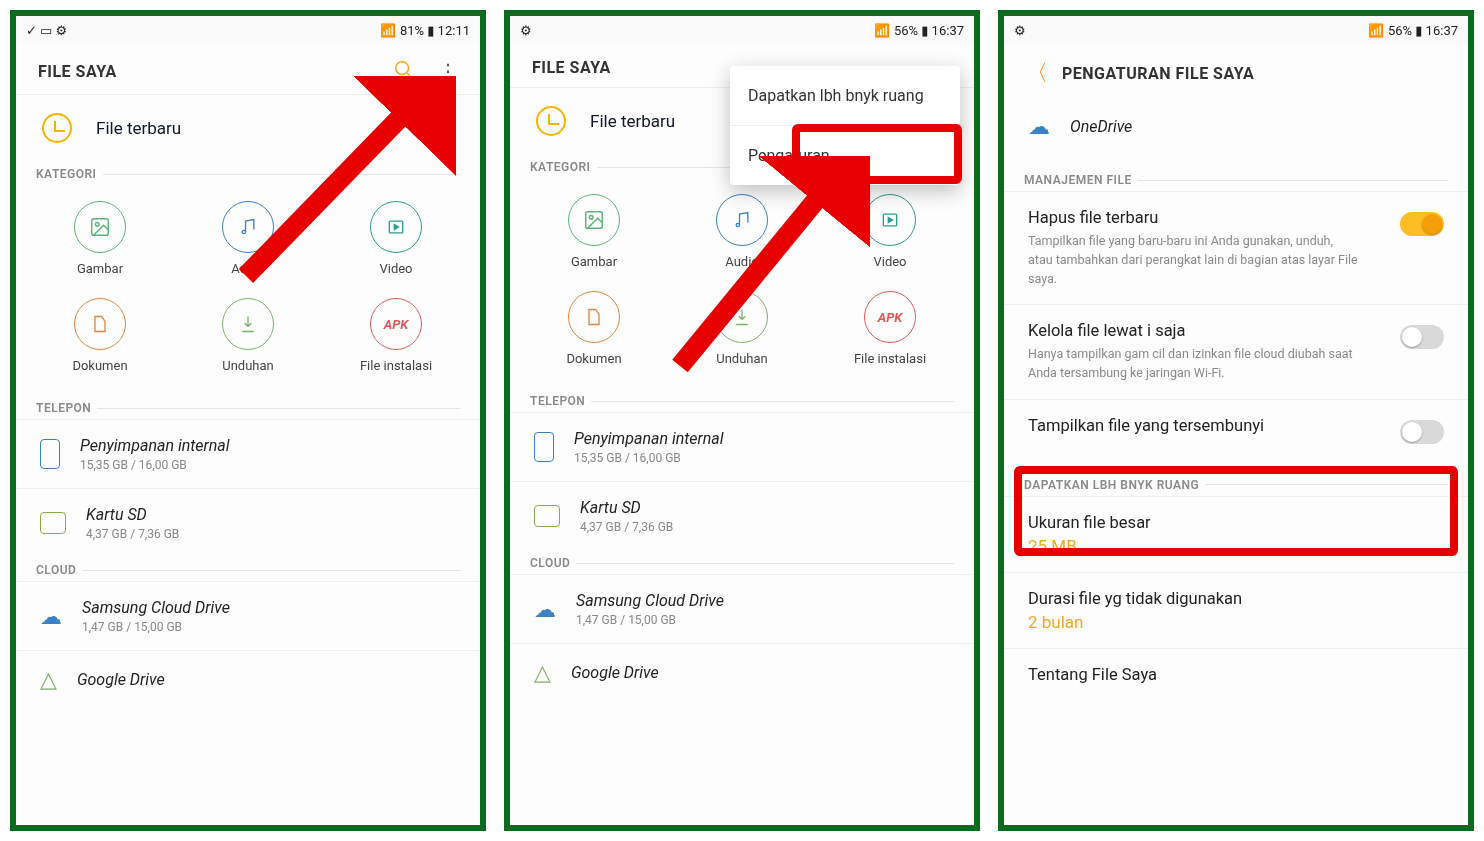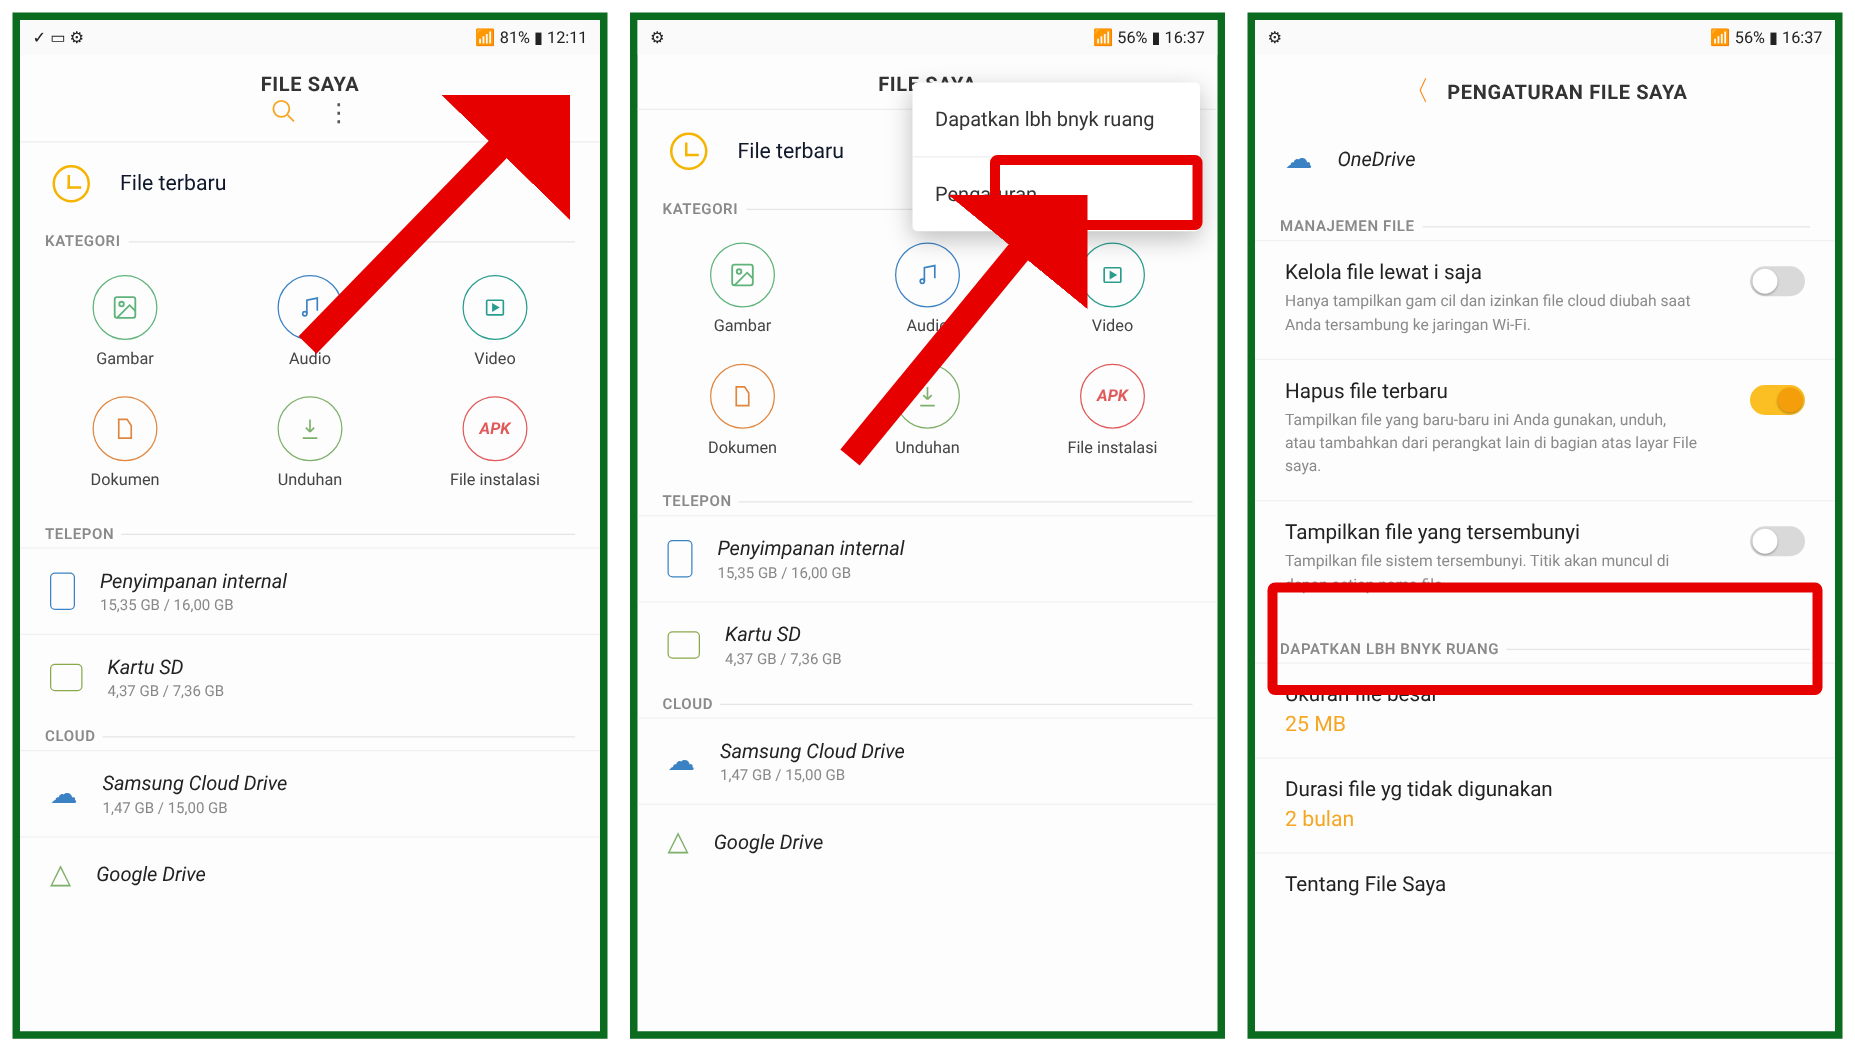--- a/index.html
+++ b/index.html
@@ -31,21 +31,20 @@
     padding: 0 10px;
     background: #fafafa;
   }
   .statusbar .left, .statusbar .right { display:flex; align-items:center; gap:5px; }
   .appbar {
     display: flex;
     align-items: center;
     justify-content: space-between;
     padding: 14px 22px 10px;
     border-bottom: 1px solid #eee;
-    flex-direction: column;
   }
   .appbar-title { font-weight: 700; letter-spacing: .5px; font-size: 16px; color:#333; }
   .appbar-actions { display:flex; align-items:center; gap:24px; }
   .search-icon svg { width:22px; height:22px; }
   .overflow-icon { font-size:20px; color:#555; line-height:1; }
 
   .scroll { flex:1; overflow:hidden; padding: 0 0 6px; }
   .row { display:flex; align-items:center; gap:24px; padding:18px 26px; }
   .row .label { font-size:17px; color:#0f172a; }
   .recent-icon { width:30px; height:30px; border:2px solid #f5b400; border-radius:50%; display:flex;align-items:center;justify-content:center; }
@@ -355,42 +354,41 @@
       <span class="cloud-ic" style="color:#3b82c4">☁</span>
       <span class="stext">
           <div class="lbl">OneDrive</div>
         </span>
     </div>
 
     <div class="section-title settings">MANAJEMEN FILE</div>
 
     <div class="setting-row">
       <span class="txt">
+        <div class="ttl">Hapus file terbaru</div>
+        <div class="desc">Tampilkan file yang baru-baru ini Anda gunakan, unduh, atau tambahkan dari perangkat lain di bagian atas layar File saya.</div>
+      </span>
+      <span class="switch on">
+          <span class="knob"></span>
+        </span>
+    </div>
+
+    <div class="setting-row">
+      <span class="txt">
         <div class="ttl">Kelola file lewat       i saja</div>
         <div class="desc">Hanya tampilkan gam      cil dan izinkan file cloud diubah saat Anda tersambung ke jaringan Wi-Fi.</div>
       </span>
       <span class="switch">
           <span class="knob"></span>
         </span>
     </div>
 
     <div class="setting-row">
       <span class="txt">
-        <div class="ttl">Hapus file terbaru</div>
-        <div class="desc">Tampilkan file yang baru-baru ini Anda gunakan, unduh, atau tambahkan dari perangkat lain di bagian atas layar File saya.</div>
-      </span>
-      <span class="switch on">
-          <span class="knob"></span>
-        </span>
-    </div>
-
-    <div class="setting-row">
-      <span class="txt">
         <div class="ttl">Tampilkan file yang tersembunyi</div>
-        <div class="desc">Tampilkan file sistem tersembunyi. Titik akan muncul di depan setiap nama file.</div>
       </span>
       <span class="switch">
           <span class="knob"></span>
         </span>
     </div>
 
     <div class="section-title settings">DAPATKAN LBH BNYK RUANG</div>
 
     <div class="setting-row">
       <span class="txt">

